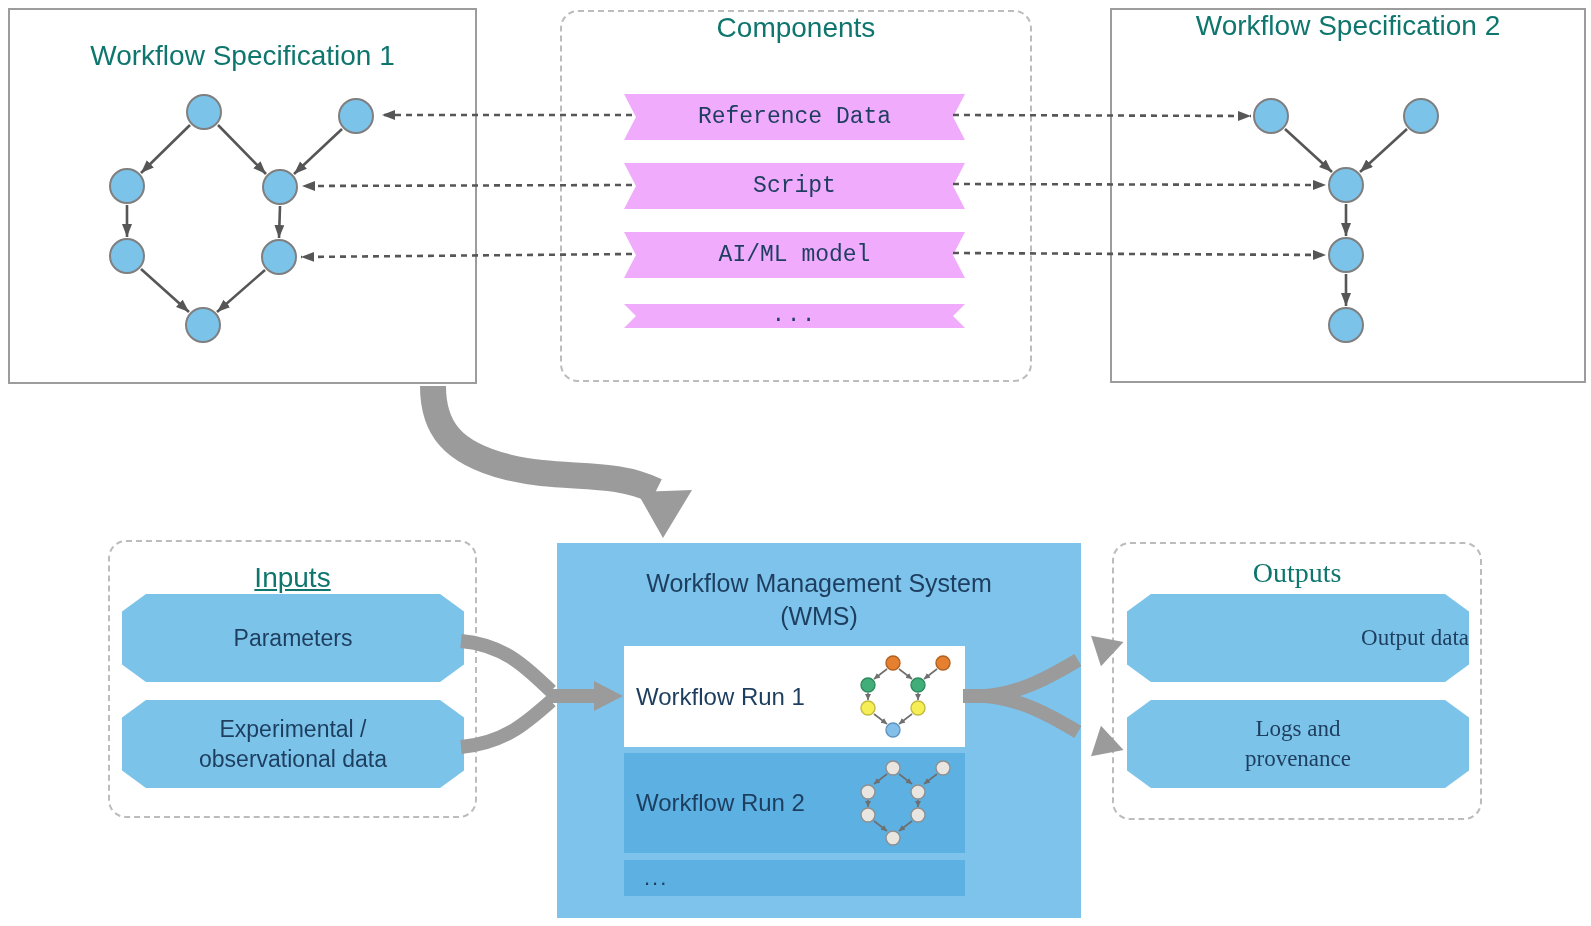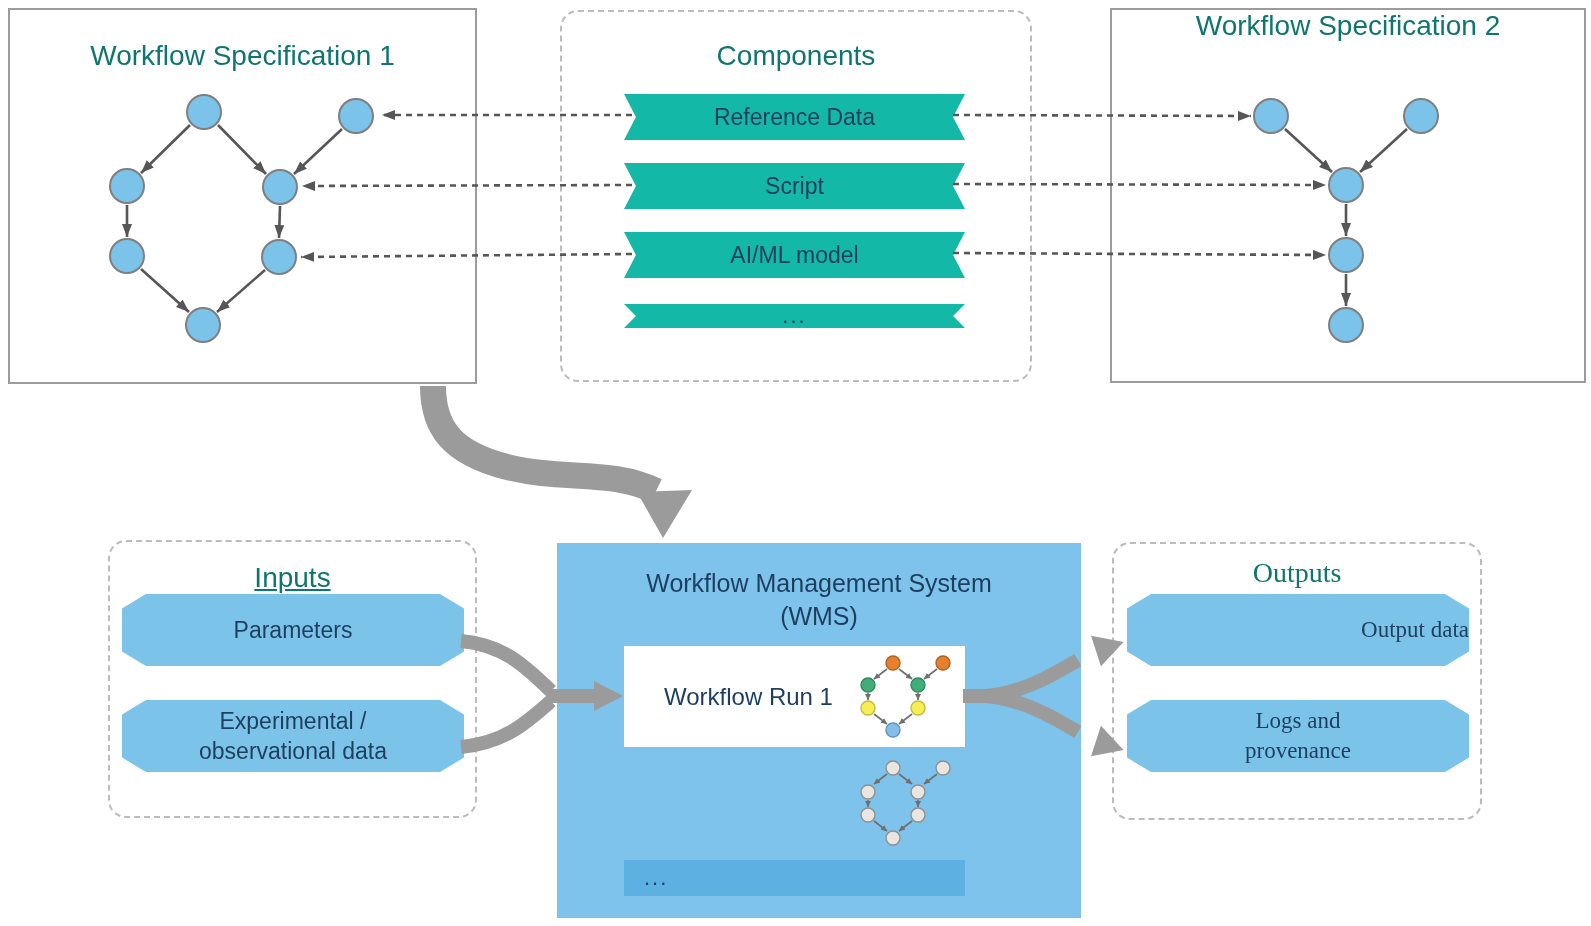--- a/index.html
+++ b/index.html
@@ -13,64 +13,64 @@
     position:absolute;border:2px solid #9c9c9c;background:transparent;
   }
   .dashed-box{
     position:absolute;border:2px dashed #bcbcbc;border-radius:18px;background:transparent;
   }
   .box-title{
     width:100%;text-align:center;color:#0f766e;font-size:28px;
   }
   
   .banner{
-    position:absolute;left:62px;width:341px;height:46px;background:#14b8a6;
+    position:absolute;left:62px;width:341px;height:46px;background:#f0abfc;
     clip-path:polygon(0% 0%,100% 0%,96.5% 50%,100% 100%,0% 100%,3.5% 50%);
-    display:flex;align-items:center;justify-content:center;
+    display:flex;align-items:center;justify-content:center;font-family:Liberation Mono, monospace;
   }
   .banner span{font-size:23px;color:#1d3e5f;}
   .banner.thin{height:24px;}
   .banner.thin span{font-size:22px;line-height:10px;letter-spacing:2px;}
   
   .octagon{
-    position:absolute;width:342px;height:72px;background:#7cc3ea;
+    position:absolute;width:342px;height:88px;background:#7cc3ea;
     clip-path:polygon(7% 0%,93% 0%,100% 20%,100% 80%,93% 100%,7% 100%,0% 80%,0% 20%);
     display:flex;align-items:center;justify-content:center;text-align:center;
   }
   .octagon span{font-size:23px;color:#1d3e5f;line-height:30px;}
   
   .wms{
     position:absolute;left:557px;top:543px;width:524px;height:375px;background:#7dc3eb;
   }
   .wms-title{
     position:absolute;top:24px;left:0;width:100%;text-align:center;
     color:#1d3e5f;font-size:25px;line-height:33px;
   }
   .run-tile{
     position:absolute;left:67px;width:341px;display:flex;align-items:center;
   }
-  .run-tile span{font-size:24px;color:#1d3e5f;padding-left:40px;}
+  .run-tile span{font-size:24px;color:#1d3e5f;padding-left:12px;}
   .run1{top:103px;height:101px;background:#ffffff;}
   .run2{top:210px;height:100px;background:#5cb0e2;}
   .runs-more{top:317px;height:36px;background:#5cb0e2;}
   .runs-more span{font-size:22px;letter-spacing:2px;padding-left:20px;}
   
   svg.overlay{position:absolute;left:0;top:0;z-index:10;pointer-events:none;}
 </style>
 </head>
 <body>
 
 <div class="canvas">
 
   <div class="solid-box" style="left:8px;top:8px;width:469px;height:376px;">
     <div class="box-title" style="margin-top:30px;">Workflow Specification 1</div>
   </div>
 
   <div class="dashed-box" style="left:560px;top:10px;width:472px;height:372px;">
-    <div class="box-title" style="margin-top:28px;">Components</div>
+    <div class="box-title" style="">Components</div>
     <div class="banner" style="top:82px;">
       <span>Reference Data</span>
     </div>
     <div class="banner" style="top:151px;">
       <span>Script</span>
     </div>
     <div class="banner" style="top:220px;">
       <span>AI/ML model</span>
     </div>
     <div class="banner thin" style="top:292px;">
@@ -92,20 +92,23 @@
     </div>
   </div>
 
   <div class="wms">
     <div class="wms-title">
       <div>Workflow Management System</div>
       <div>(WMS)</div>
     </div>
     <div class="run-tile run1">
       <span>Workflow Run 1</span>
+    </div>
+    <div class="run-tile run2">
+      <span>Workflow Run 2</span>
     </div>
     <div class="run-tile runs-more">
       <span>...</span>
     </div>
   </div>
 
   <div class="dashed-box" style="left:1112px;top:542px;width:370px;height:278px;font-family:Liberation Serif, serif;">
     <div class="box-title" style="margin-top:13px;">Outputs</div>
     <div class="octagon" style="left:13px;top:50px;justify-content:flex-end;">
       <span>Output data</span>

